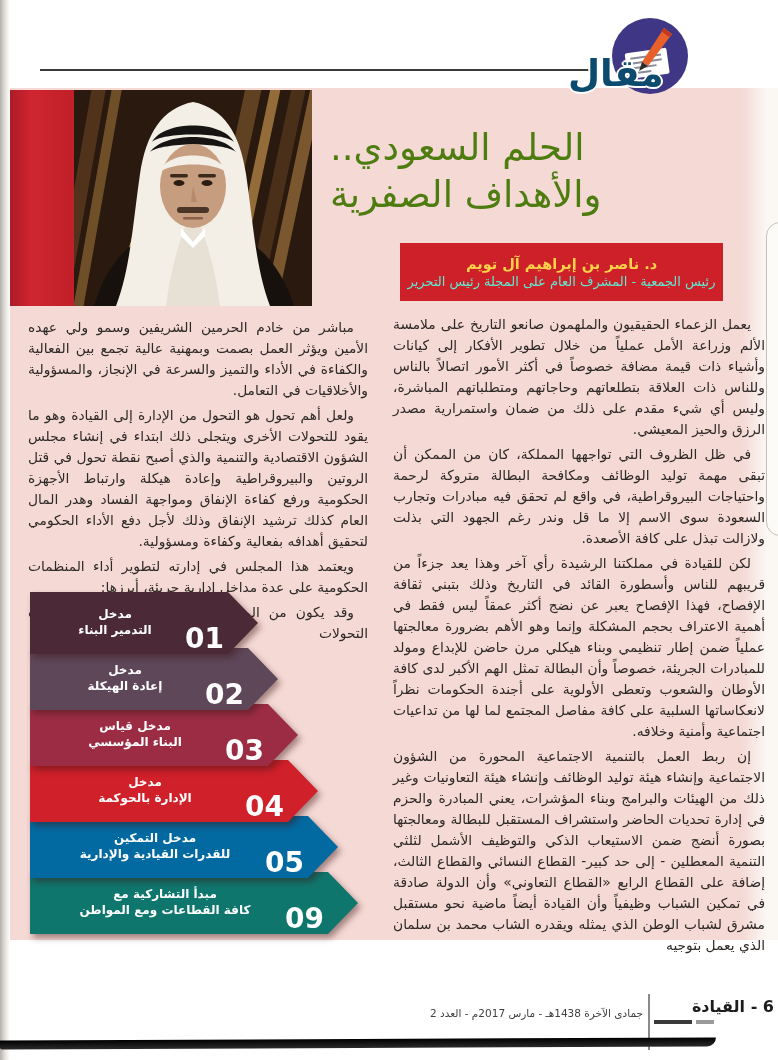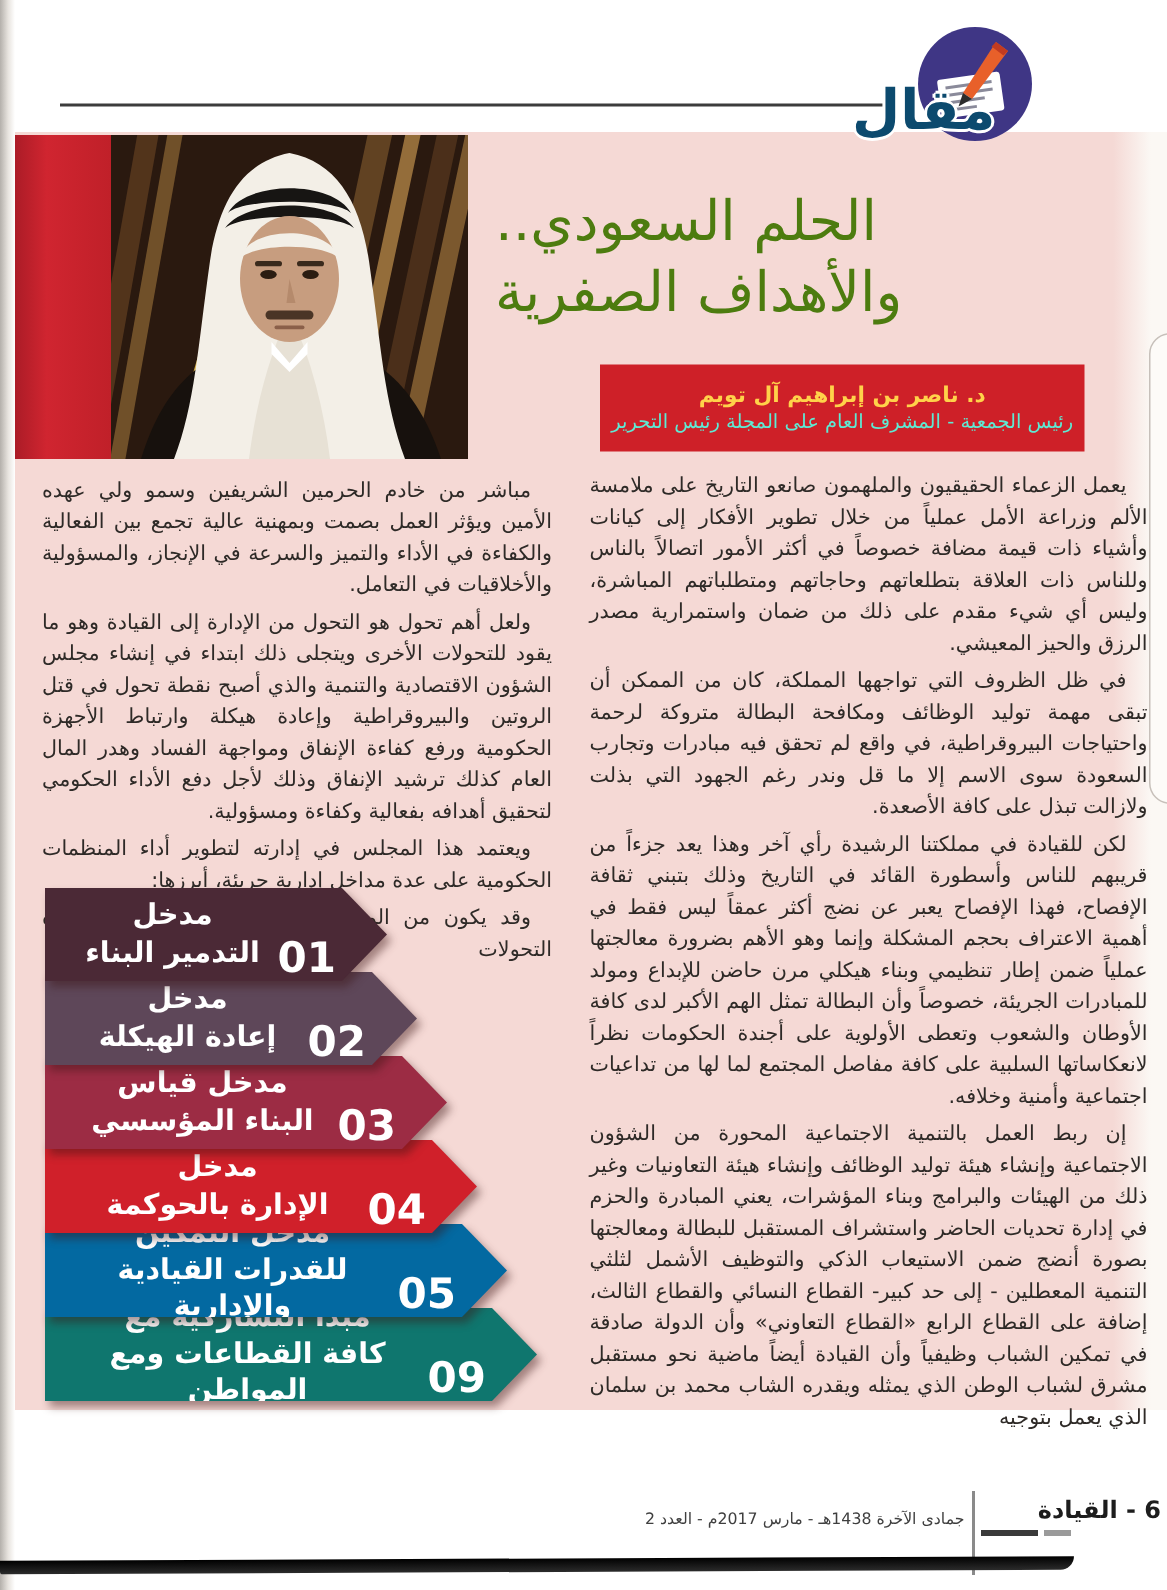--- a/index.html
+++ b/index.html
@@ -53,21 +53,21 @@
   .col-left{left:28px;top:317px;width:340px;}
 
   
   .diagram{position:absolute;left:30px;top:592px;width:360px;height:350px;z-index:9;direction:ltr;}
   .banner{position:absolute;left:0;height:62px;color:#fff;
     filter:drop-shadow(3px 4px 3px rgba(60,20,20,0.45));}
   .banner-shape{width:100%;height:100%;
     clip-path:polygon(0 0,calc(100% - 30px) 0,100% 50%,calc(100% - 30px) 100%,0 100%);
     position:relative;}
   .banner-label{position:absolute;left:12px;right:70px;top:50%;transform:translateY(-50%);
-    direction:rtl;text-align:center;font-size:19px;line-height:1.3;font-weight:bold;}
+    direction:rtl;text-align:center;font-size:12px;line-height:1.3;font-weight:bold;}
   .banner-num{position:absolute;right:34px;bottom:1px;font-size:28px;font-weight:bold;line-height:1;}
   .b1{top:0;width:228px;z-index:16;}
   .b2{top:56px;width:248px;z-index:15;}
   .b3{top:112px;width:268px;z-index:14;}
   .b4{top:168px;width:288px;z-index:13;}
   .b5{top:224px;width:308px;z-index:12;}
   .b6{top:280px;width:328px;z-index:11;}
 
   
   .footer-bar{position:absolute;left:648px;top:994px;width:2px;height:56px;background:#8a8a8a;z-index:12;}

